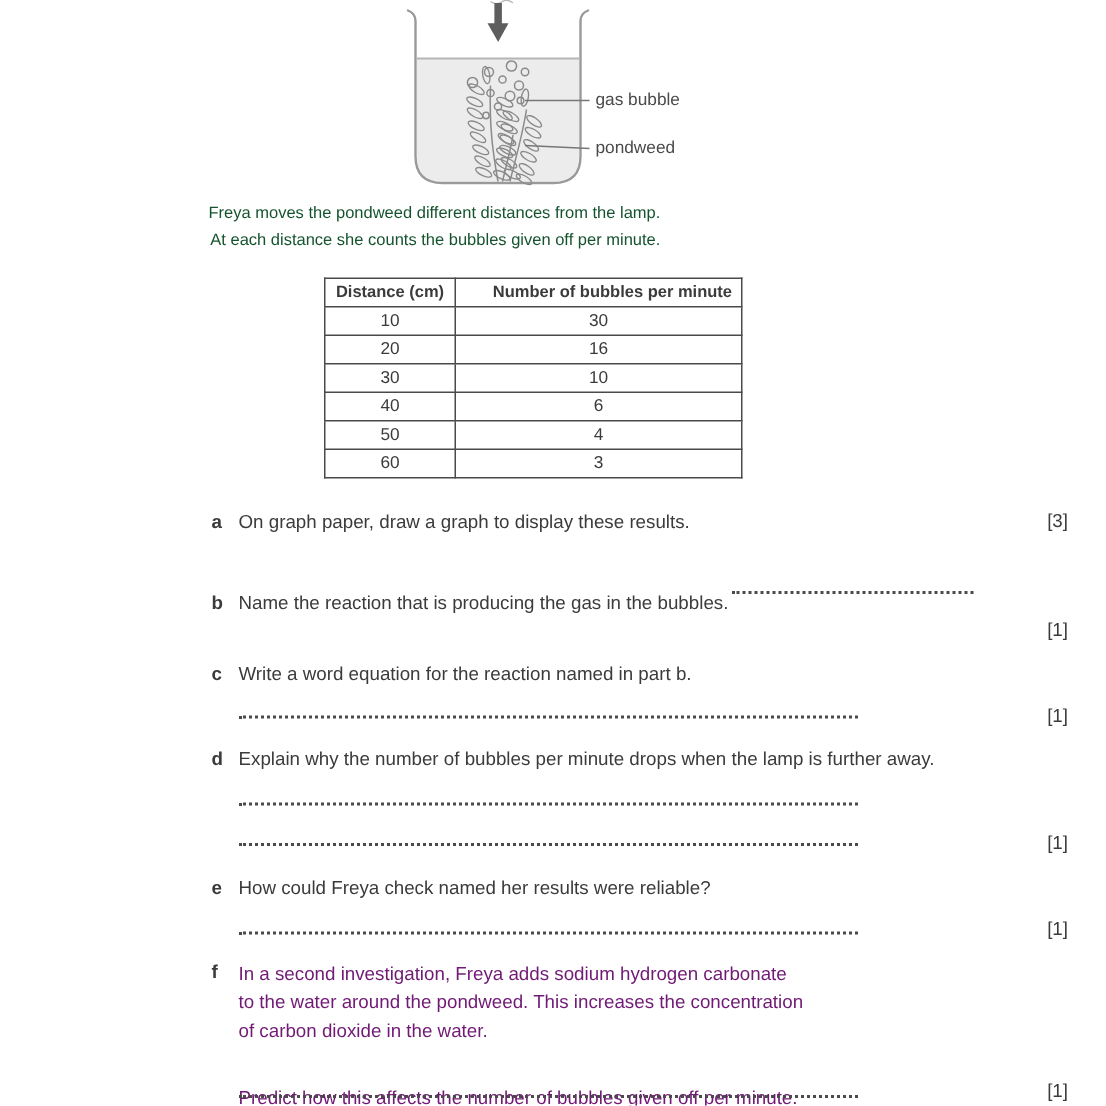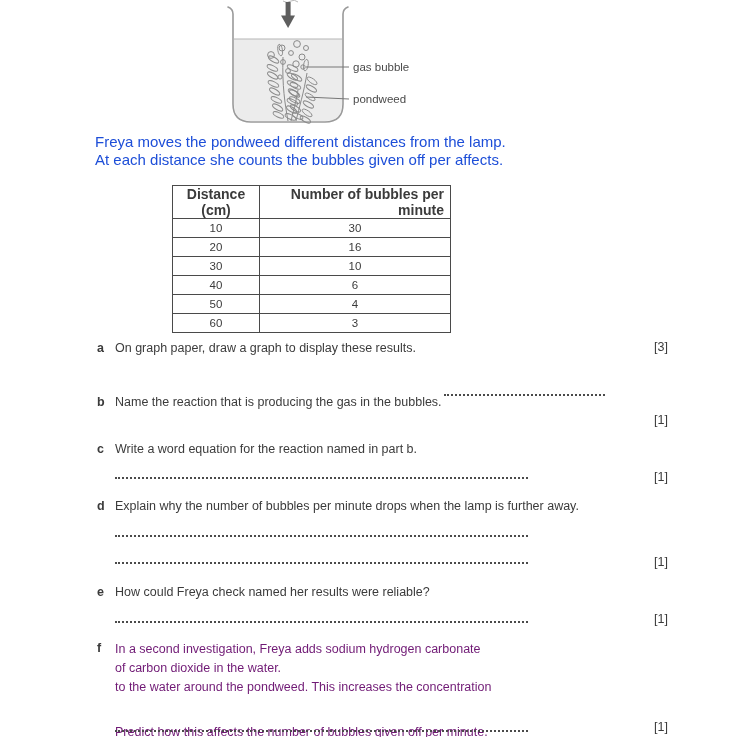--- a/index.html
+++ b/index.html
@@ -4,49 +4,49 @@
 <style>
   html,body{margin:0;padding:0;}
   body{
     width:737px;height:737px;
     background:#ffffff;
     font-family:"Liberation Sans", sans-serif;
     color:#3f3f3f;
     position:relative;
     overflow:hidden;
   }
-  .page{position:absolute;inset:0;}
+  .page{position:absolute;inset:0;margin-left:44px;}
   
   .diagram{position:absolute;left:0;top:0;width:737px;height:130px;}
   .diagram svg{position:absolute;left:0;top:0;}
   .dlabel{
     position:absolute;
     font-size:11.5px;
     color:#4a4a4a;
     white-space:nowrap;
   }
   
   .intro{
     position:absolute;left:95px;top:133px;
-    font-size:15px;line-height:18px;color:#1d4ed8;
+    font-size:11px;line-height:18px;color:#14532d;text-align:right;
   }
   
   table.results{
     position:absolute;left:172px;top:185px;
     border-collapse:collapse;
     font-size:11.5px;color:#3b3b3b;
   }
   table.results th, table.results td{
     border:1.4px solid #4a4a4a;
     height:18px;
     padding:0 6px;
     text-align:center;
     vertical-align:middle;
   }
-  table.results th{font-weight:bold;font-size:14px;}
+  table.results th{font-weight:bold;font-size:11px;}
   table.results .col-dist{width:74px;}
   table.results .col-num{width:178px;text-align:right;}
   
   .q{
     position:absolute;left:97px;
     display:flex;align-items:flex-start;
     font-size:12.5px;line-height:17px;color:#3b3b3b;
   }
   .qletter{width:18px;font-weight:bold;flex:0 0 18px;}
   .qtext{white-space:nowrap;}
@@ -146,21 +146,21 @@
         <line x1="306" y1="67" x2="349" y2="67"></line>
         <line x1="306" y1="97" x2="349" y2="99"></line>
       </g>
     </svg>
     <span class="dlabel" style="left:353px;top:61px">gas bubble</span>
     <span class="dlabel" style="left:353px;top:93px">pondweed</span>
   </div>
 
   <div class="intro">
     <div>Freya moves the pondweed different distances from the lamp.</div>
-    <div>At each distance she counts the bubbles given off per affects.</div>
+    <div>At each distance she counts the bubbles given off per minute.</div>
   </div>
 
   <table class="results">
     <thead>
       <tr>
         <th class="col-dist">Distance (cm)</th>
         <th class="col-num">Number of bubbles per minute</th>
       </tr>
     </thead>
     <tbody>
@@ -224,22 +224,22 @@
     <span class="qtext">How could Freya check named her results were reliable?</span>
   </div>
   <div class="answer-line" style="top:608px"></div>
   <div class="mark" style="top:612px">[1]</div>
 
   <div class="q" style="top:640px">
     <span class="qletter">f</span>
   </div>
   <div class="qpara" style="top:640px">
     <div>In a second investigation, Freya adds sodium hydrogen carbonate</div>
+    <div>to the water around the pondweed. This increases the concentration</div>
     <div>of carbon dioxide in the water.</div>
-    <div>to the water around the pondweed. This increases the concentration</div>
   </div>
   <div class="qpara" style="top:723px">
     <div>Predict how this affects the number of bubbles given off per minute.</div>
   </div>
   <div class="answer-line" style="top:717px"></div>
   <div class="mark" style="top:720px">[1]</div>
 
 </div>
 
 </body></html>

